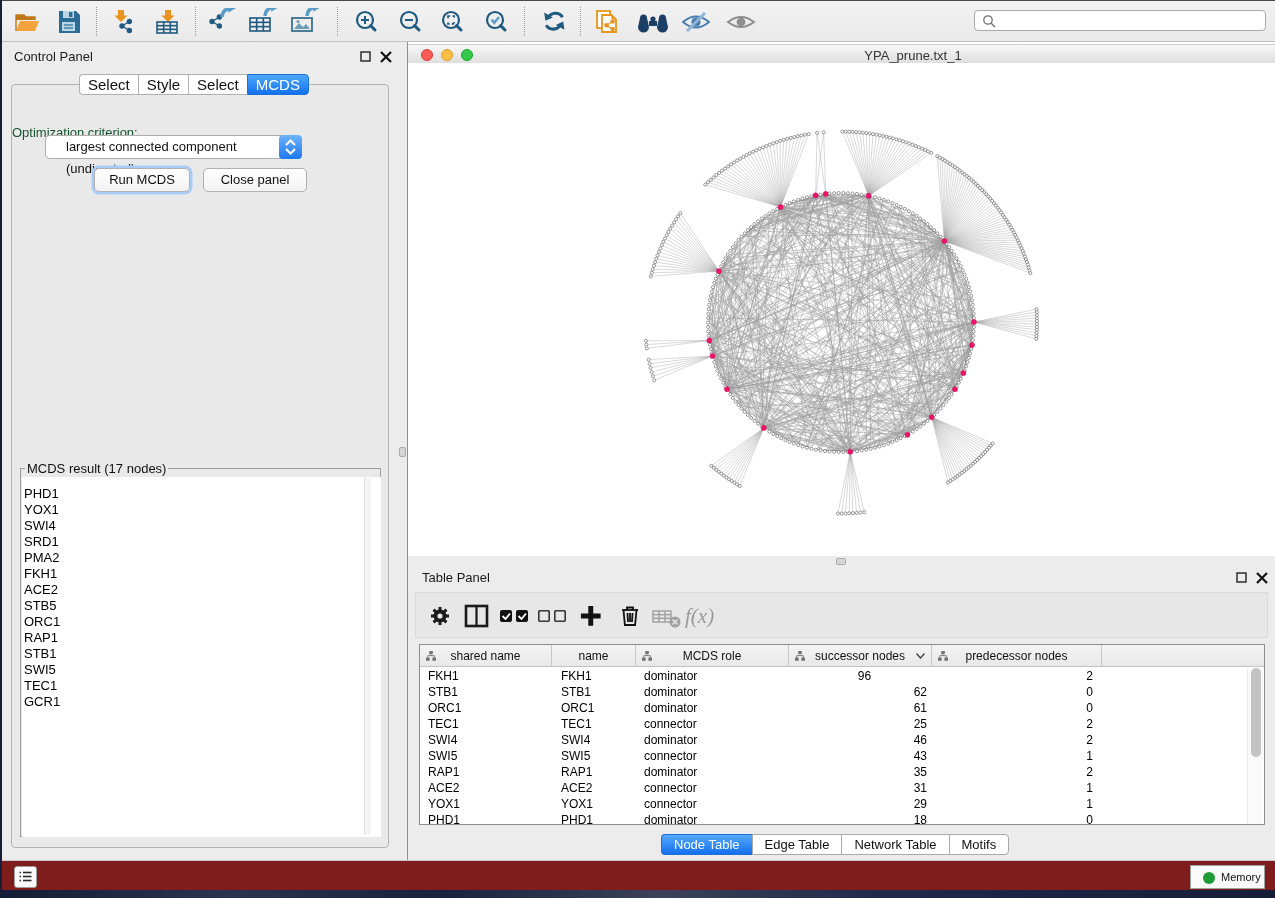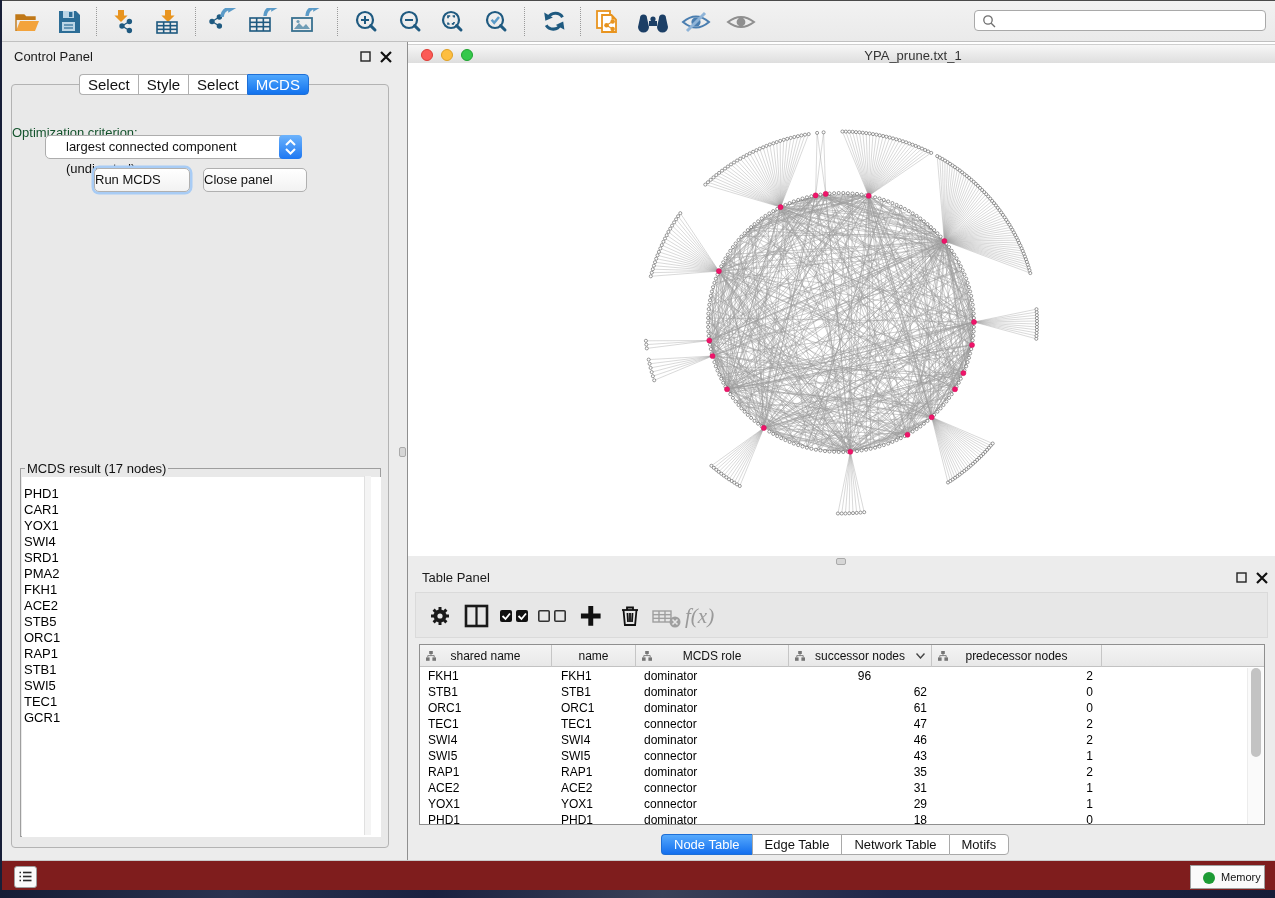--- a/index.html
+++ b/index.html
@@ -18,21 +18,21 @@
 .ph-icons { position:absolute; }
 #cp-pane { position:absolute; left:9px; top:42px; width:378px; height:764px; border:1px solid #b3b3b3; border-radius:4px; background:#e9e9e9; }
 #cp-tabs { position:absolute; left:77px; top:32px; height:21px; }
 .tab { position:relative; float:left; height:21px; padding:0 8px; background:#fff; border:1px solid #b0b0b0; border-right:none; font-size:15px; line-height:20px; color:#111; }
 .tab.first { border-radius:4px 0 0 4px; }
 .tab.last { border-radius:0 4px 4px 0; border-right:1px solid #b0b0b0; }
 .tab.sel { background:linear-gradient(#4fa7fd,#1272ee); color:#fff; border-color:#1e6fd6; }
 #opt-label { position:absolute; left:0; top:30px; width:100%; font-size:13px; color:#14532d;margin-top:10px; }
 #combo { position:absolute; left:33px; top:50px; width:257px; height:24px; background:#fff; border:1px solid #adadad; border-radius:5px; font-size:13px; line-height:22px; color:#111; padding-left:20px; }
 #combo .cap { position:absolute; right:-1px; top:-1px; width:23px; height:24px; border-radius:4px; background:linear-gradient(#6db3fc,#1d77f2); }
-.btn { position:absolute; height:24px; background:linear-gradient(#ffffff,#f2f2f2); border:1px solid #b0b0b0; border-radius:5px; font-size:13px; text-align:left; color:#111; }
+.btn { position:absolute; height:24px; background:linear-gradient(#ffffff,#f2f2f2); border:1px solid #b0b0b0; border-radius:5px; font-size:13px; text-align:center; color:#111; }
 #btn-run { left:82px; top:83px; width:96px; line-height:22px; box-shadow:0 0 0 2.5px #a8ccf5; }
 #btn-close { left:191px; top:83px; width:104px; line-height:22px; }
 #fieldset { position:absolute; left:8px; top:383px; width:361px; height:369px; border:1px solid #9e9e9e; }
 #fs-legend { position:absolute; left:4px; top:-8px; background:#e9e9e9; padding:0 2px; font-size:13px; color:#111; }
 #fs-list { position:absolute; left:1px; top:8px; width:359px; height:360px; background:#fff; font-size:13px; padding-top:9px; }
 #fs-list .it { padding-left:2px; height:16px; line-height:16px; color:#000; }
 #fs-scroll { position:absolute; right:9px; top:7px; width:7px; height:359px; background:#f4f4f4; border-left:1px solid #e0e0e0; }
 
 #vsplit { position:absolute; left:395px; top:42px; width:11px; height:818px; background:#ececec; border-right:1px solid #8f8f8f; }
 #vgrip { position:absolute; left:2px; top:405px; width:7px; height:10px; background:#d6d6d6; border:1px solid #aaa; border-radius:2px; }
@@ -230,21 +230,20 @@
               <path d="M7 10 L11.5 5.5 L16 10" stroke="#fff" stroke-width="2" fill="none"></path>
               <path d="M7 14 L11.5 18.5 L16 14" stroke="#fff" stroke-width="2" fill="none"></path>
             </svg></div>
       </div>
       <div class="btn" id="btn-run">Run MCDS</div>
       <div class="btn" id="btn-close">Close panel</div>
       <div id="fieldset">
         <div id="fs-legend">MCDS result (17 nodes)</div>
         <div id="fs-list">
           <div class="it">PHD1</div>
-            <div class="it">CAR1</div>
             <div class="it">YOX1</div>
             <div class="it">SWI4</div>
             <div class="it">SRD1</div>
             <div class="it">PMA2</div>
             <div class="it">FKH1</div>
             <div class="it">ACE2</div>
             <div class="it">STB5</div>
             <div class="it">ORC1</div>
             <div class="it">RAP1</div>
             <div class="it">STB1</div>
@@ -1520,21 +1519,21 @@
           <div class="td" style="left:8px">ORC1</div>
           <div class="td" style="left:141px">ORC1</div>
           <div class="td" style="left:224px">dominator</div>
           <div class="td" style="left:382px;width:125px;text-align:right">61</div>
           <div class="td" style="left:525px;width:148px;text-align:right">0</div>
         </div>
 <div class="tr" style="top:71px">
           <div class="td" style="left:8px">TEC1</div>
           <div class="td" style="left:141px">TEC1</div>
           <div class="td" style="left:224px">connector</div>
-          <div class="td" style="left:382px;width:125px;text-align:right">47</div>
+          <div class="td" style="left:382px;width:125px;text-align:right">25</div>
           <div class="td" style="left:525px;width:148px;text-align:right">2</div>
         </div>
 <div class="tr" style="top:87px">
           <div class="td" style="left:8px">SWI4</div>
           <div class="td" style="left:141px">SWI4</div>
           <div class="td" style="left:224px">dominator</div>
           <div class="td" style="left:382px;width:125px;text-align:right">46</div>
           <div class="td" style="left:525px;width:148px;text-align:right">2</div>
         </div>
 <div class="tr" style="top:103px">

